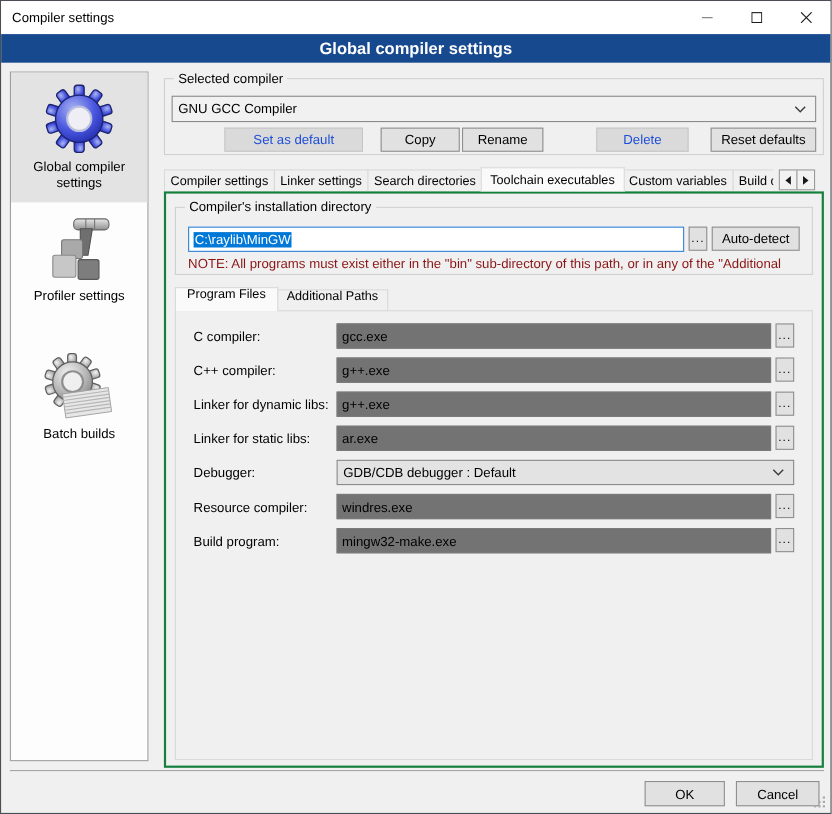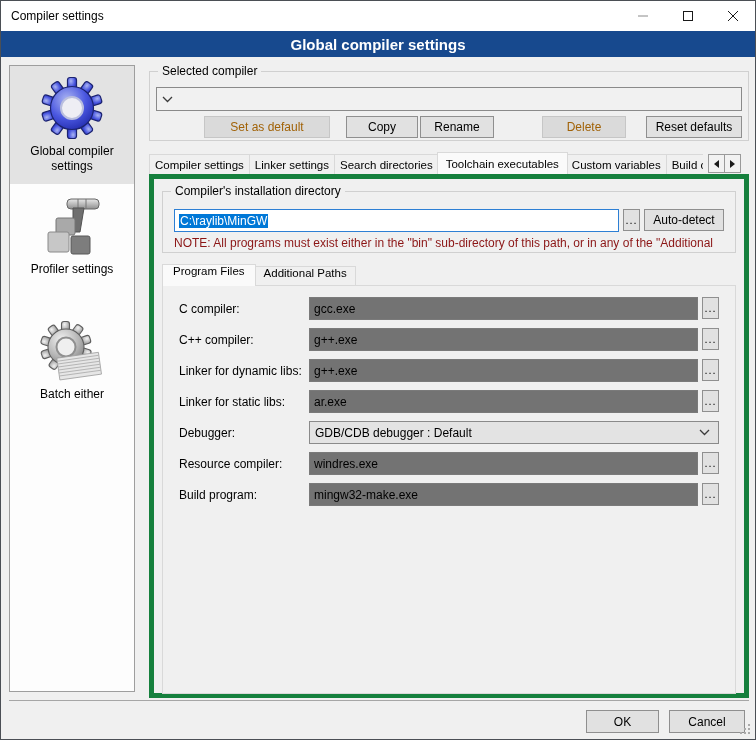--- a/index.html
+++ b/index.html
@@ -41,21 +41,21 @@
   .group-compiler { margin-top:6px; height:70px; padding:15px 6px 0 6px; }
   .combo { height:24px; background:#f1f1f1; border:1px solid #8a8a8a;
     display:flex; align-items:center; padding:0 8px 0 5px; }
   .combo .combo-text { flex:1; overflow:hidden; white-space:nowrap; }
   .combo svg { flex:none; }
 
   .btn-row { display:flex; margin-top:5px; }
   .btn { height:22px; background:#e1e1e1; border:1px solid #8f8f8f;
     font-size:12px; display:flex; align-items:center; justify-content:center;
     font-family:"Liberation Sans", sans-serif; }
-  .btn.disabled { background:#dadada; border-color:#c6c6c6; color:#a16207;margin-left:48px; }
+  .btn.disabled { background:#dadada; border-color:#c6c6c6; color:#1d4ed8;margin-left:48px; }
   .b-setdefault { width:126px; margin-left:100px; }
   .b-copy   { width:72px; margin-left:16px; }
   .b-rename { width:74px; margin-left:2px; }
   .b-delete { width:84px; margin-left:2px; }
   .b-reset  { width:96px; margin-left:auto; }
 
   
   .tabstrip { position:relative; margin-top:10px; height:23px; }
   .tabs-clip { display:flex; align-items:flex-end; height:23px; overflow:hidden;
     width:554px; }
@@ -65,21 +65,21 @@
   .tab.selected { height:23px; background:#fafafa; position:relative; z-index:3;
     margin-left:-2px; margin-right:-1px; padding:0 8px; margin-bottom:-1px; }
   .tab-arrows { position:absolute; right:8px; top:3px; display:flex; z-index:4; }
   .tab-arrow { width:17px; height:19px; background:#f2f2f2; border:1px solid #9a9a9a;
     display:flex; align-items:center; justify-content:center; }
   .tab-arrow + .tab-arrow { margin-left:-1px; }
   .tri-left { width:0; height:0; border-top:4px solid transparent; border-bottom:4px solid transparent; border-right:5px solid #1a1a1a; }
   .tri-right { width:0; height:0; border-top:4px solid transparent; border-bottom:4px solid transparent; border-left:5px solid #1a1a1a; }
 
   
-  .panel { position:relative; border:5px solid #15803d; background:#f0f0f0;
+  .panel { position:relative; border:2px solid #15803d; background:#f0f0f0;
     height:524px; padding:8px; z-index:1; }
 
   .group-installdir { margin-top:4px; height:62px; padding:17px 11px 0 11px; }
   .dir-row { display:flex; gap:4px; align-items:stretch; height:23px; }
   .textbox { background:#fff; border:1px solid #7a7a7a; height:23px;
     display:flex; align-items:center; padding:0 4px; font-size:12px; }
   .textbox.focused { border:1px solid #2d7fd4; }
   .sel-text { background:#0078d7; color:#fff; padding:0 1px; white-space:pre; }
   .dir-input { flex:1; }
   .btn-browse { width:17px; flex:none; font-size:11px; letter-spacing:1px; }
@@ -222,29 +222,30 @@
             <rect x="18" y="36" width="42" height="22" fill="#e6e6e6" stroke="#9e9e9e" stroke-width="0.8"></rect>
             <line x1="18" y1="39" x2="60" y2="39" stroke="#b5b5b5"></line>
             <line x1="18" y1="42" x2="60" y2="42" stroke="#b5b5b5"></line>
             <line x1="18" y1="45" x2="60" y2="45" stroke="#b5b5b5"></line>
             <line x1="18" y1="48" x2="60" y2="48" stroke="#b5b5b5"></line>
             <line x1="18" y1="51" x2="60" y2="51" stroke="#b5b5b5"></line>
             <line x1="18" y1="54" x2="60" y2="54" stroke="#b5b5b5"></line>
           </g>
         </svg>
       </div>
-      <div>Batch either</div>
+      <div>Batch builds</div>
     </div>
   </div>
 
   <div class="content">
 
     <div class="groupbox group-compiler">
       <span class="gb-label">Selected compiler</span>
       <div class="combo">
+        <span class="combo-text">GNU GCC Compiler</span>
         <svg width="11" height="7" viewBox="0 0 11 7">
             <path d="M1 1 L5.5 5.5 L10 1" fill="none" stroke="#3c3c3c" stroke-width="1.3"></path>
           </svg>
       </div>
       <div class="btn-row">
         <div class="btn disabled b-setdefault">Set as default</div>
         <div class="btn b-copy">Copy</div>
         <div class="btn b-rename">Rename</div>
         <div class="btn disabled b-delete">Delete</div>
         <div class="btn b-reset">Reset defaults</div>

